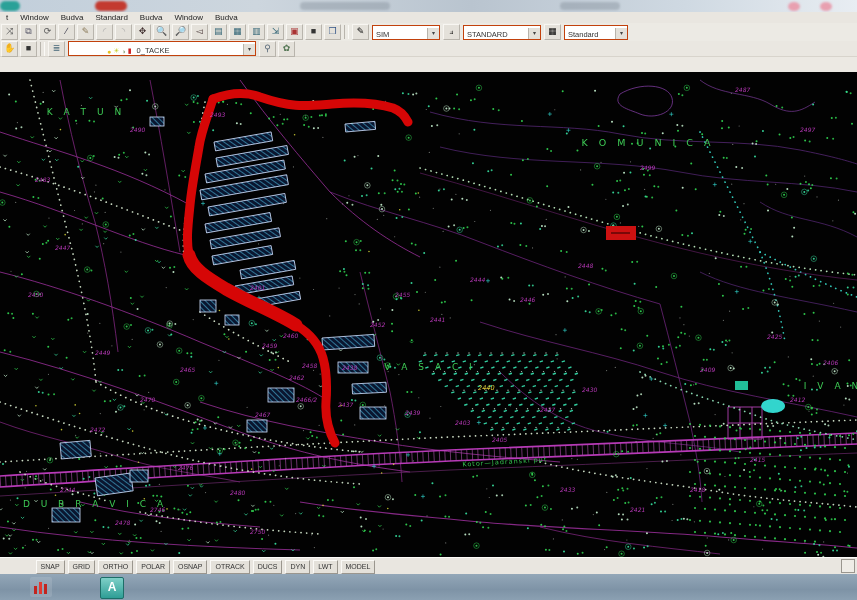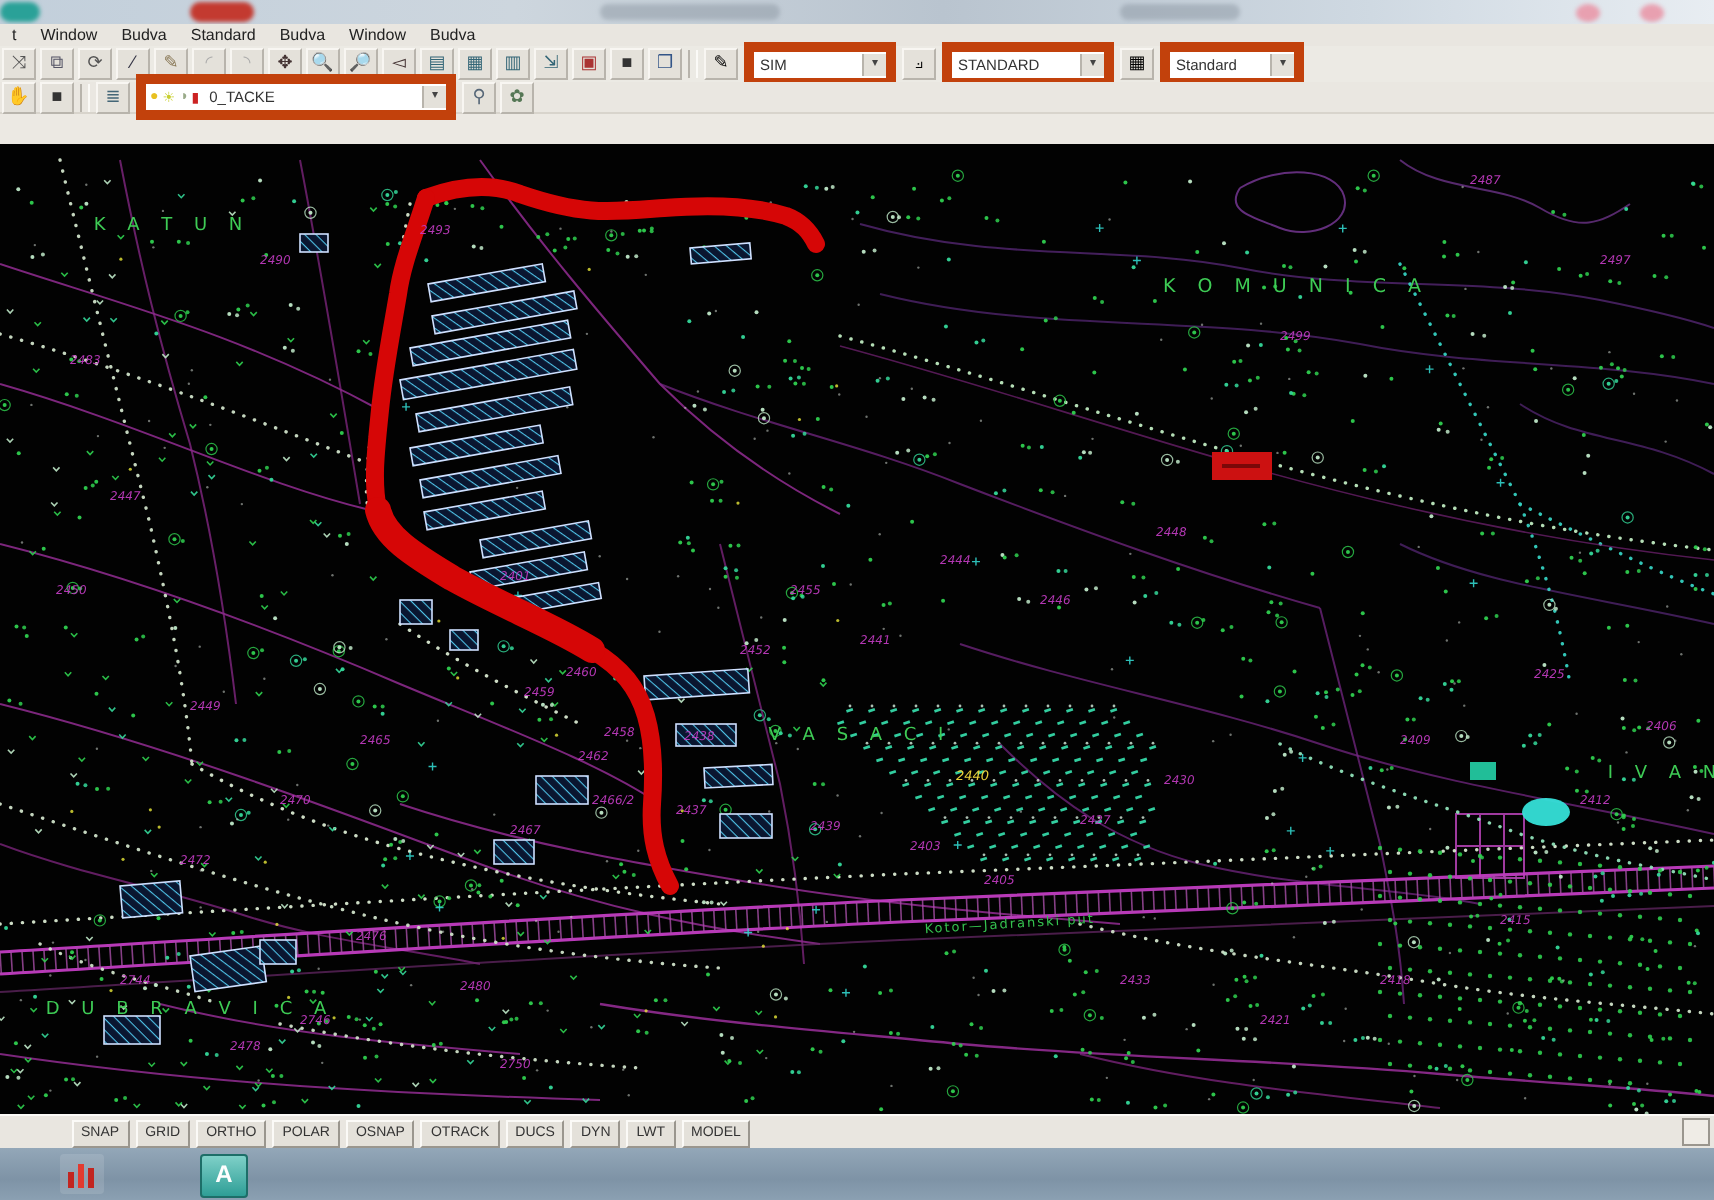--- a/index.html
+++ b/index.html
@@ -8,21 +8,21 @@
   #topstrip{position:absolute;left:0;top:0;width:857px;height:12px;background:linear-gradient(90deg,#c2cfdb 0%,#cdd6de 30%,#b9c4cf 55%,#cfd9e2 80%,#e8edf2 100%);overflow:hidden;}
   .blob{position:absolute;border-radius:5px;filter:blur(1px);}
   
   #menubar{position:absolute;left:0;top:12px;width:857px;height:11px;background:#e9e6e0;border-bottom:1px solid #cfccc4;display:flex;align-items:center;font-size:8px;color:#222;}
   .menu-item{padding:0 6px;white-space:nowrap;}
   
   #tb1{position:absolute;left:0;top:23px;width:857px;height:18px;background:#eceae4;display:flex;align-items:center;}
   #tb2{position:absolute;left:0;top:41px;width:857px;height:15px;background:#eae7e1;display:flex;align-items:center;border-bottom:1px solid #d8d4cc;}
   .ticon{width:15px;height:14px;margin:0 1px;background:#e4e1da;border:1px solid;border-color:#f8f6f2 #b8b4ac #b8b4ac #f8f6f2;font-size:9px;line-height:13px;text-align:center;flex:0 0 auto;overflow:hidden;}
   .tsep{width:3px;height:14px;margin:0 2px;border-left:1px solid #b8b4ac;border-right:1px solid #fbfaf7;flex:0 0 auto;}
-  .combo{height:13px;background:#fff;border:5px solid #c2410c;display:flex;align-items:center;font-size:7.5px;color:#333;margin:0 2px;flex:0 0 auto;}
+  .combo{height:13px;background:#fff;border:1px solid #c2410c;display:flex;align-items:flex-end;font-size:7.5px;color:#333;margin:0 2px;flex:0 0 auto;}
   .combo .cval{flex:1;padding:0 3px;white-space:nowrap;overflow:hidden;}
   .combo .carr{width:11px;height:11px;background:#e4e1da;border-left:1px solid #b8b4ac;font-size:6px;line-height:11px;text-align:center;color:#444;}
   
   #dwgtitle{position:absolute;left:0;top:56px;width:857px;height:16px;background:linear-gradient(#f7f5f0,#eceae2);border-top:1px solid #fff;border-bottom:1px solid #9a968e;font-size:8px;color:#444;display:flex;align-items:center;padding-left:2px;box-sizing:border-box;}
   
   #mapwrap{position:absolute;left:0;top:72px;width:857px;height:485px;background:#020202;}
   
   #statusbar{position:absolute;left:0;top:557px;width:857px;height:17px;background:#e9e6e0;border-top:1px solid #fbfaf7;display:flex;align-items:center;}
   .stoggle{height:12px;margin:0 1.5px;padding:0 4px;background:#e4e1da;border:1px solid;border-color:#fbfaf7 #9a968e #9a968e #fbfaf7;font-size:7px;line-height:11px;color:#333;flex:0 0 auto;}
   #corner-grip{position:absolute;right:2px;top:559px;width:12px;height:12px;border:1px solid #9a968e;background:#efece6;}
@@ -93,21 +93,21 @@
     </span>
   </div>
 
   <div id="tb2">
     <span id="tb2-left" style="display:flex;align-items:center;">
         <span class="ticon" style="color: rgb(68, 68, 68);">✋</span>
         <span class="ticon" style="color: rgb(51, 51, 51);">■</span>
       </span>
     <span class="tsep"></span>
     <span class="ticon" style="color:#467;">≣</span>
-    <span class="combo" style="width:150px;">
+    <span class="combo" style="width:150px;padding-left:36px;">
       <span id="layer-state-icons" style="display:flex;align-items:center;padding-left:2px;">
           <span style="font-size: 7px; color: rgb(232, 192, 32); margin-right: 2px;">●</span>
           <span style="font-size: 7px; color: rgb(200, 207, 48); margin-right: 2px;">☀</span>
           <span style="font-size: 7px; color: rgb(153, 170, 136); margin-right: 2px;">◑</span>
           <span style="font-size: 7px; color: rgb(204, 34, 34); margin-right: 2px;">▮</span>
         </span>
       <span class="cval">0_TACKE</span>
       <span class="carr">▾</span>
     </span>
     <span id="tb2-right" style="display:flex;align-items:center;">

